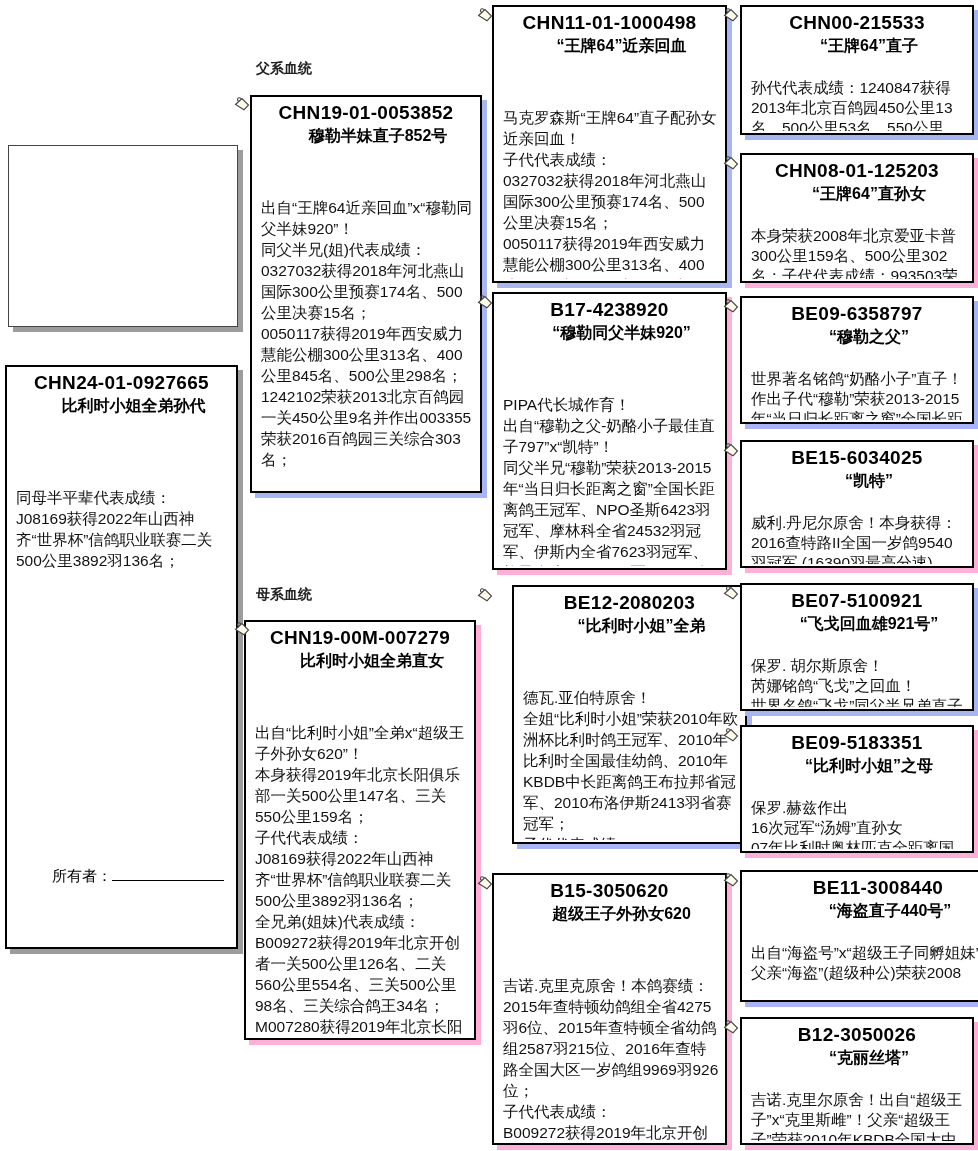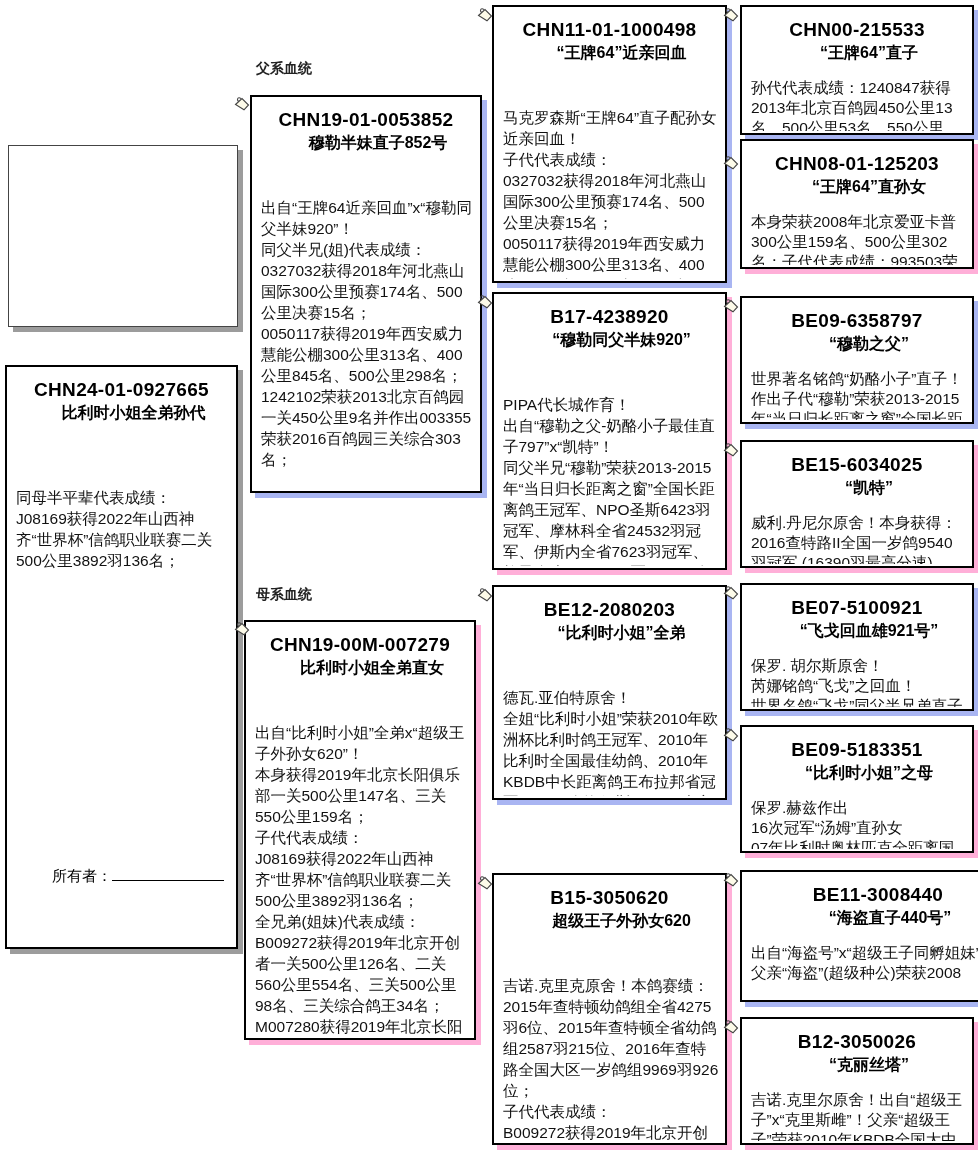--- a/index.html
+++ b/index.html
@@ -5,39 +5,39 @@
   html,body{margin:0;padding:0;background:#fff;}
   .stage{position:relative;width:978px;height:1151px;background:#fff;overflow:hidden;
          font-family:"Liberation Sans","DejaVu Sans",sans-serif;color:#000;}
 
   
   .pbox{position:absolute;background:#fff;border:2px solid #000;overflow:hidden;box-sizing:border-box;}
   .pbox.blue{box-shadow:5px 5px 0 0 var(--sire-shadow,#a9b5f2);}
   .pbox.pink{box-shadow:5px 5px 0 0 var(--dam-shadow,#ffafd8);}
   .pbox.gray{box-shadow:5px 5px 0 0 var(--neutral-shadow,#9c9c9c);}
 
-  .box-id{font-weight:bold;font-size:19px;line-height:22px;text-align:center;padding-top:12px;letter-spacing:.3px;}
+  .box-id{font-weight:bold;font-size:19px;line-height:22px;text-align:center;padding-top:5px;letter-spacing:.3px;}
   .box-name{font-weight:bold;font-size:16px;line-height:20px;text-align:center;margin-top:2px;padding-left:24px;}
   .box-body{position:absolute;left:9px;right:6px;top:100px;bottom:2px;
             font-size:15.5px;line-height:21px;white-space:pre-line;overflow:hidden;color:#111;}
   .pbox.small .box-body{top:71px;line-height:20px;}
   .pbox.subject .box-body{top:120px;}
 
   
   #b-photo{left:8px;top:145px;width:228px;height:180px;border:1px solid #444;
            box-shadow:5px 5px 0 0 var(--neutral-shadow,#9c9c9c);position:absolute;background:#fff;}
   #b-subject{left:5px;top:365px;width:233px;height:584px;}
   #b-sire{left:250px;top:95px;width:232px;height:398px;}
   #b-dam{left:244px;top:620px;width:232px;height:420px;}
   #b-ss{left:492px;top:5px;width:235px;height:278px;}
   #b-sd{left:492px;top:292px;width:235px;height:278px;}
-  #b-ds{left:492px;top:585px;width:235px;height:215px;}
+  #b-ds{left:512px;top:585px;width:235px;height:259px;}
   #b-dd{left:492px;top:873px;width:235px;height:272px;}
   #b-sss{left:740px;top:5px;width:234px;height:130px;}
-  #b-ssd{left:740px;top:139px;width:234px;height:130px;}
+  #b-ssd{left:740px;top:153px;width:234px;height:130px;}
   #b-sds{left:740px;top:296px;width:234px;height:128px;}
   #b-sdd{left:740px;top:440px;width:234px;height:128px;}
   #b-dss{left:740px;top:583px;width:234px;height:128px;}
   #b-dsd{left:740px;top:725px;width:234px;height:128px;}
   #b-dds{left:740px;top:870px;width:276px;height:132px;}
   #b-ddd{left:740px;top:1017px;width:234px;height:128px;}
 
   .lineage-label{position:absolute;font-size:14px;font-weight:bold;color:#222;}
   #lbl-sire{left:256px;top:60px;}
   #lbl-dam{left:256px;top:586px;}

